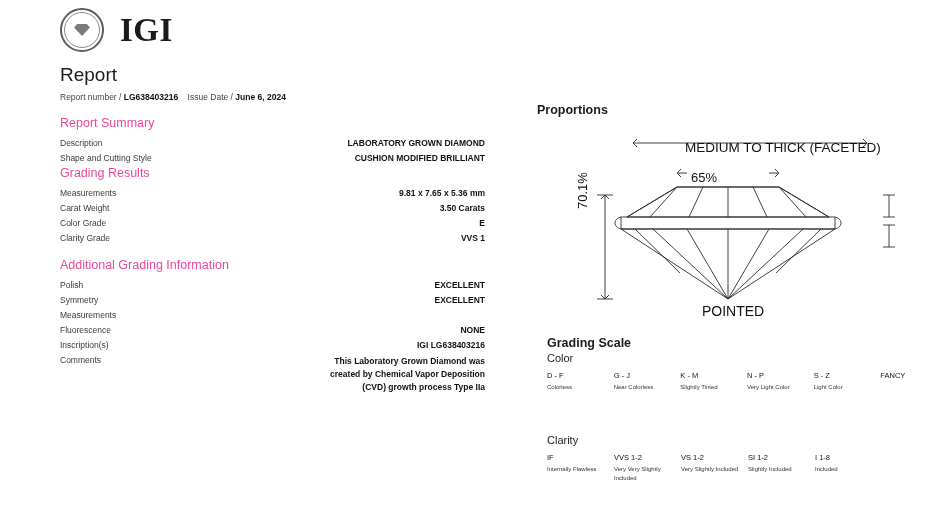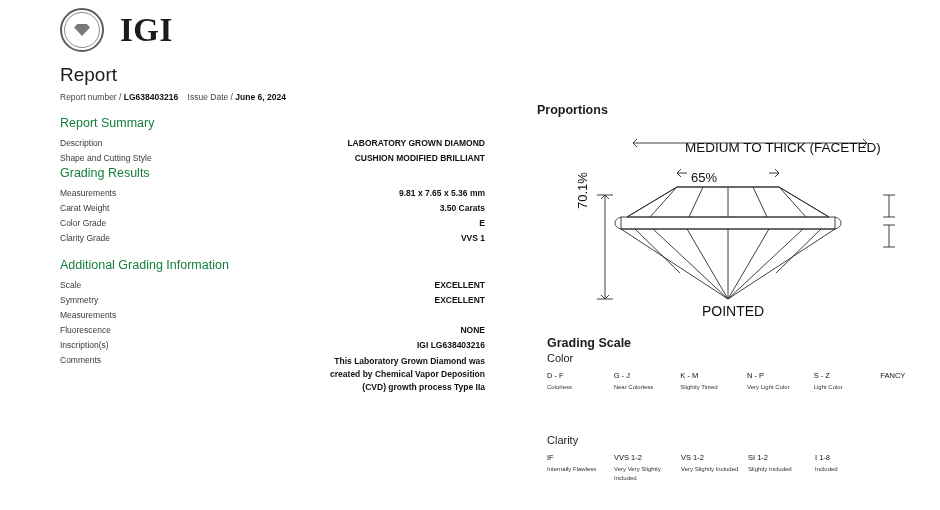--- a/index.html
+++ b/index.html
@@ -78,21 +78,21 @@
     font-size: 8.5px;
     color: #333;
     margin-bottom: 12px;
     line-height: 1.4;
   }
   .report-meta .lbl { color: #444; }
   .report-meta .val { font-weight: bold; color: #111; }
 
   .section-title {
     font-size: 12.5px;
-    color: #15803d;
+    color: #ec4899;
     margin: 0 0 6px 0;
     font-weight: normal;
   }
   .section-title.spaced { }
 
   table.kv {
     width: 100%;
     border-collapse: collapse;
     font-size: 8.5px;
   }
@@ -245,21 +245,21 @@
       <td class="k">Clarity Grade</td>
       <td class="v">VVS 1</td>
     </tr>
   </tbody>
     </table>
 
   <h2 class="section-title" style="margin-top:12px">Additional Grading Information</h2>
   <table class="kv">
     <tbody>
         <tr>
-      <td class="k">Scale</td>
+      <td class="k">Polish</td>
       <td class="v">EXCELLENT</td>
     </tr>
     <tr>
       <td class="k">Symmetry</td>
       <td class="v">EXCELLENT</td>
     </tr>
     <tr>
       <td class="k">Measurements</td>
       <td class="v"></td>
     </tr>

